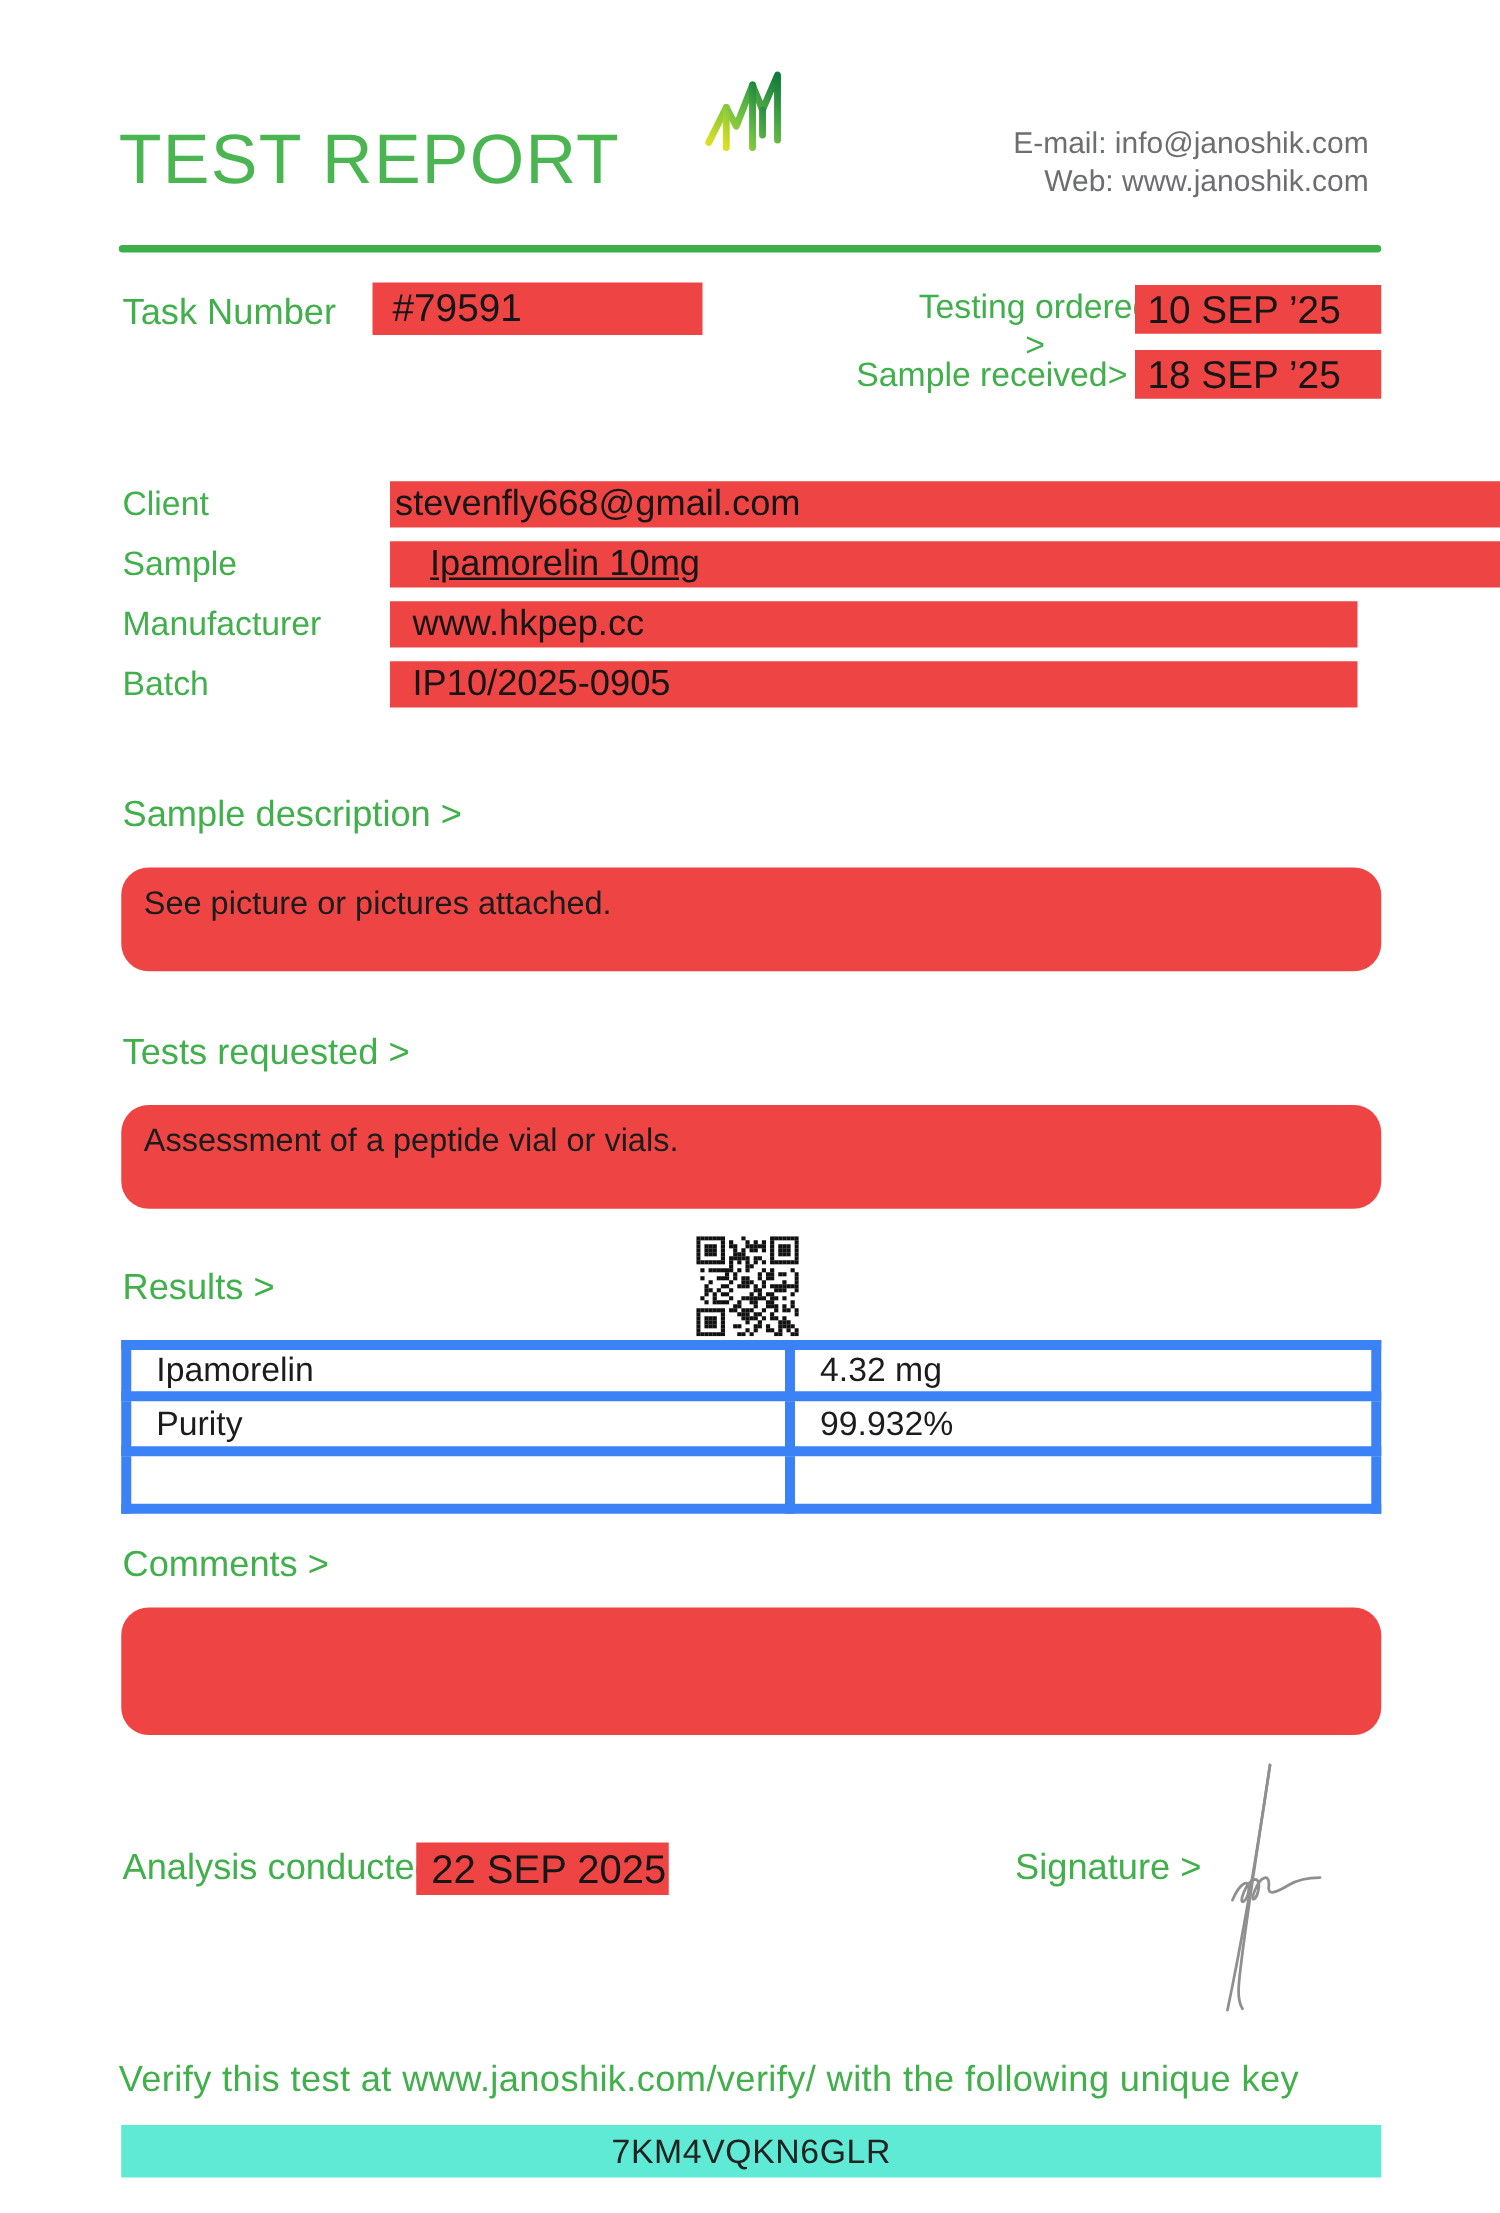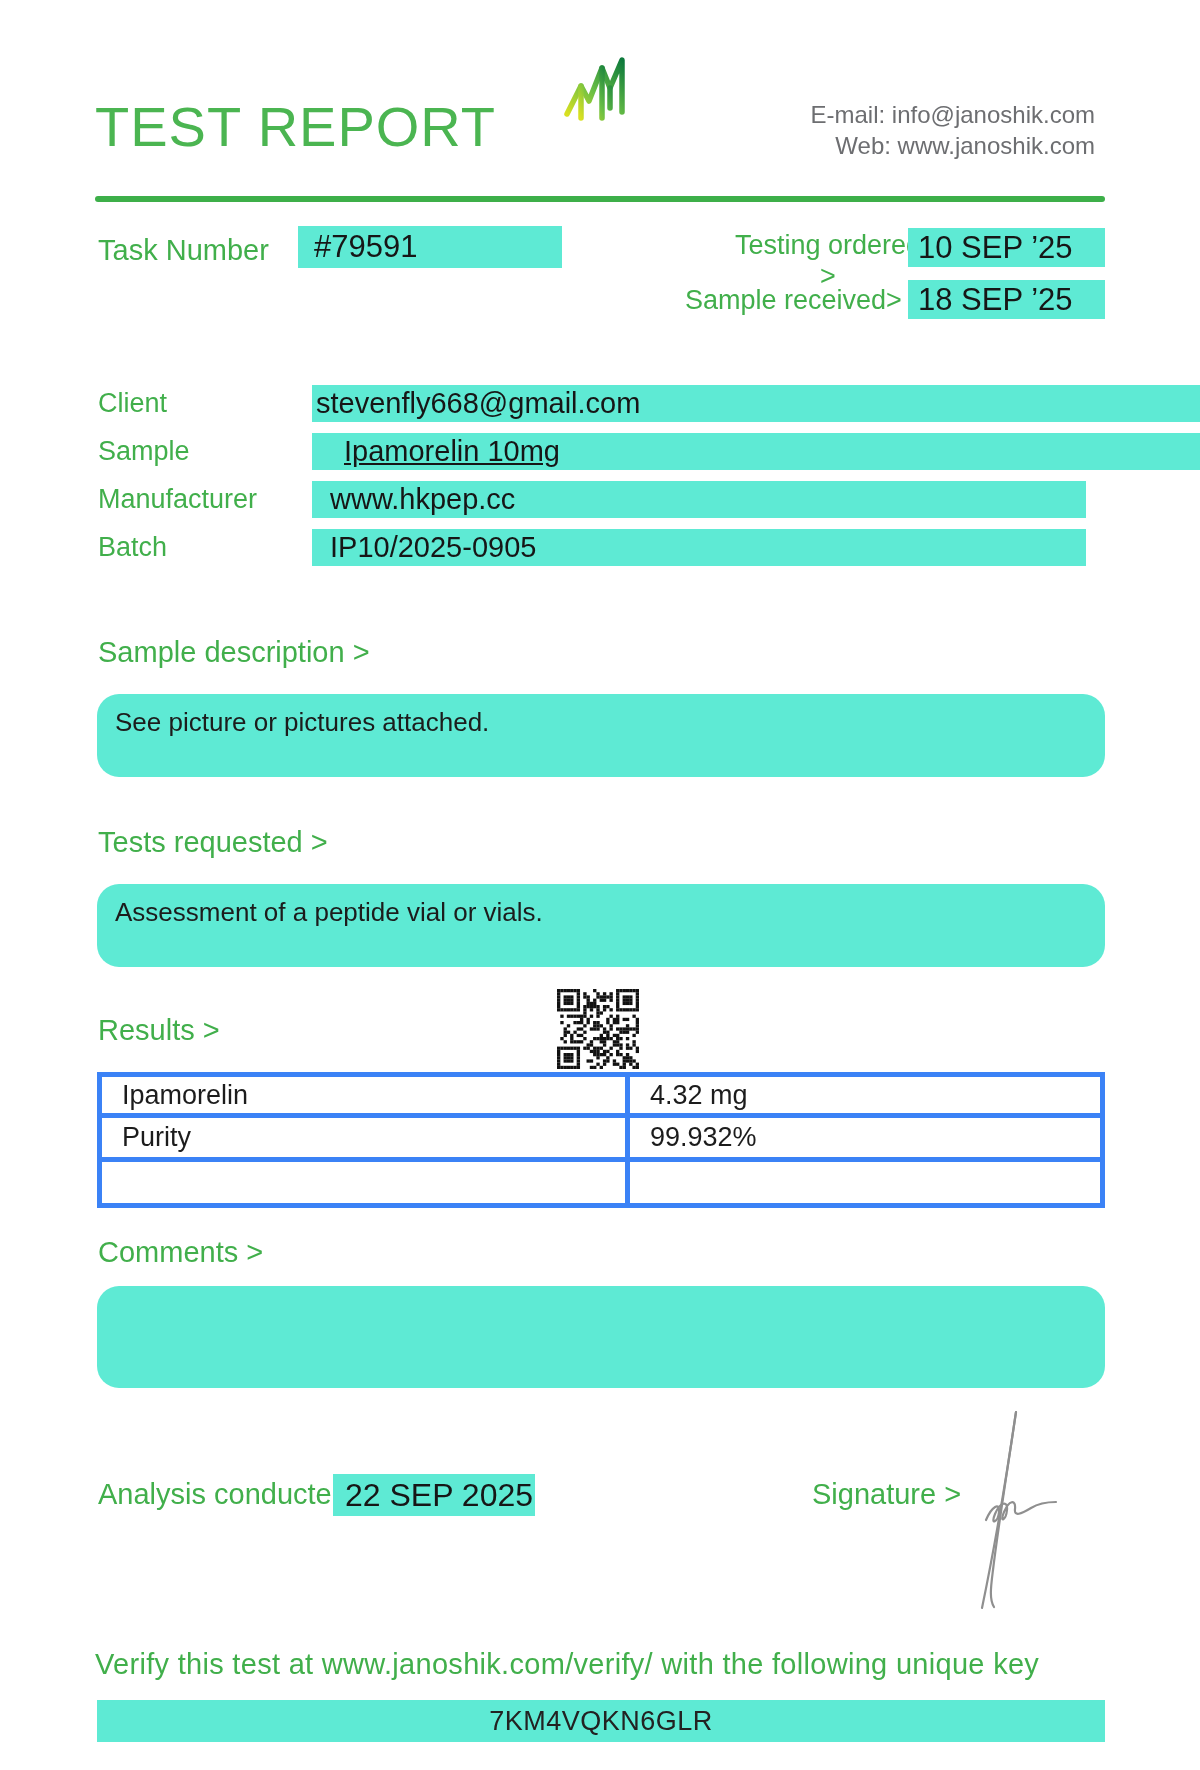--- a/index.html
+++ b/index.html
@@ -7,28 +7,28 @@
         font-family:"Liberation Sans",sans-serif;color:#1c1c1c;}
   .abs{position:absolute;}
   .title{font-size:56px;letter-spacing:1px;color:#4bb551;line-height:62px;white-space:nowrap;}
   .contact{width:395px;text-align:right;font-size:24px;line-height:31px;color:#6d6e71;white-space:nowrap;}
   .logo-text{width:300px;text-align:center;font-size:33px;font-weight:bold;letter-spacing:1px;white-space:nowrap;}
   .logo-jano{color:#55565a;}
   .logo-shik{background:linear-gradient(90deg,#a6cb39,#21923f);-webkit-background-clip:text;background-clip:text;color:transparent;}
   .rule{background:#3daf49;border-radius:3px;}
   .lbl{font-size:27px;color:#41af4b;white-space:nowrap;}
   .lbl-lg{font-size:29px;color:#41af4b;white-space:nowrap;}
-  .box{background:#5eead4;}
+  .box{background:#ef4444;}
   .val{font-size:29px;color:#161616;white-space:nowrap;}
   .val-lg{font-size:31px;color:#161616;white-space:nowrap;}
   .sec-h{font-size:29px;color:#41af4b;white-space:nowrap;}
   .body-text{font-size:26px;color:#1c1c1c;padding:13px 0 0 18px;border-radius:22px;}
   .split{display:flex;justify-content:space-between;align-items:center;}
   table.results{border-collapse:collapse;width:1008px;table-layout:fixed;}
-  table.results td{border:5px solid #3b82f6;font-size:27px;color:#1c1c1c;padding:0 0 0 20px;vertical-align:middle;}
+  table.results td{border:8px solid #3b82f6;font-size:27px;color:#1c1c1c;padding:0 0 0 20px;vertical-align:middle;}
   .key-box{background:#5eead4;text-align:center;font-size:27px;color:#222;line-height:42px;letter-spacing:0.5px;}
   .verify{font-size:29px;color:#41af4b;white-space:nowrap;letter-spacing:0.3px;}
 </style>
 </head>
 <body>
 
 <div class="page">
 
   <div class="abs title" style="left:95px;top:96px;">TEST REPORT</div>
 

